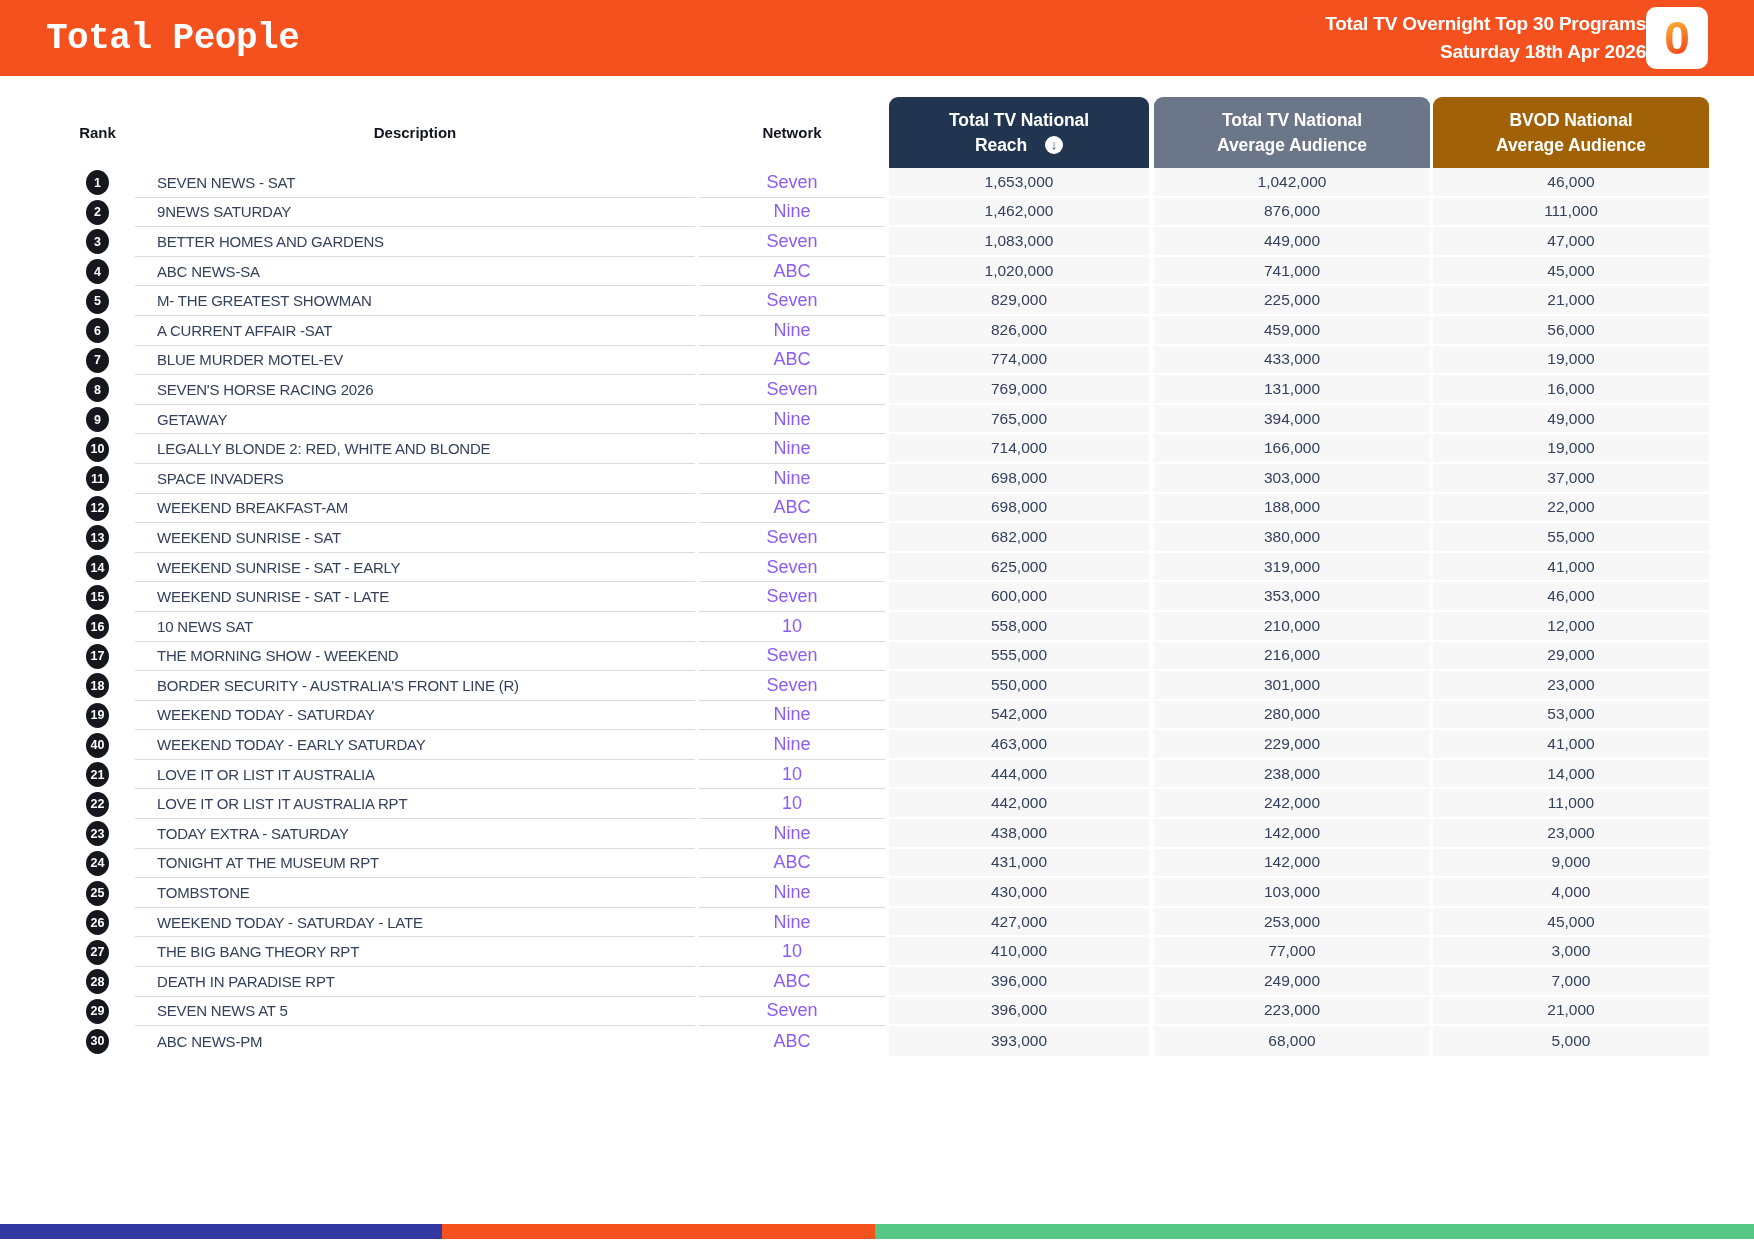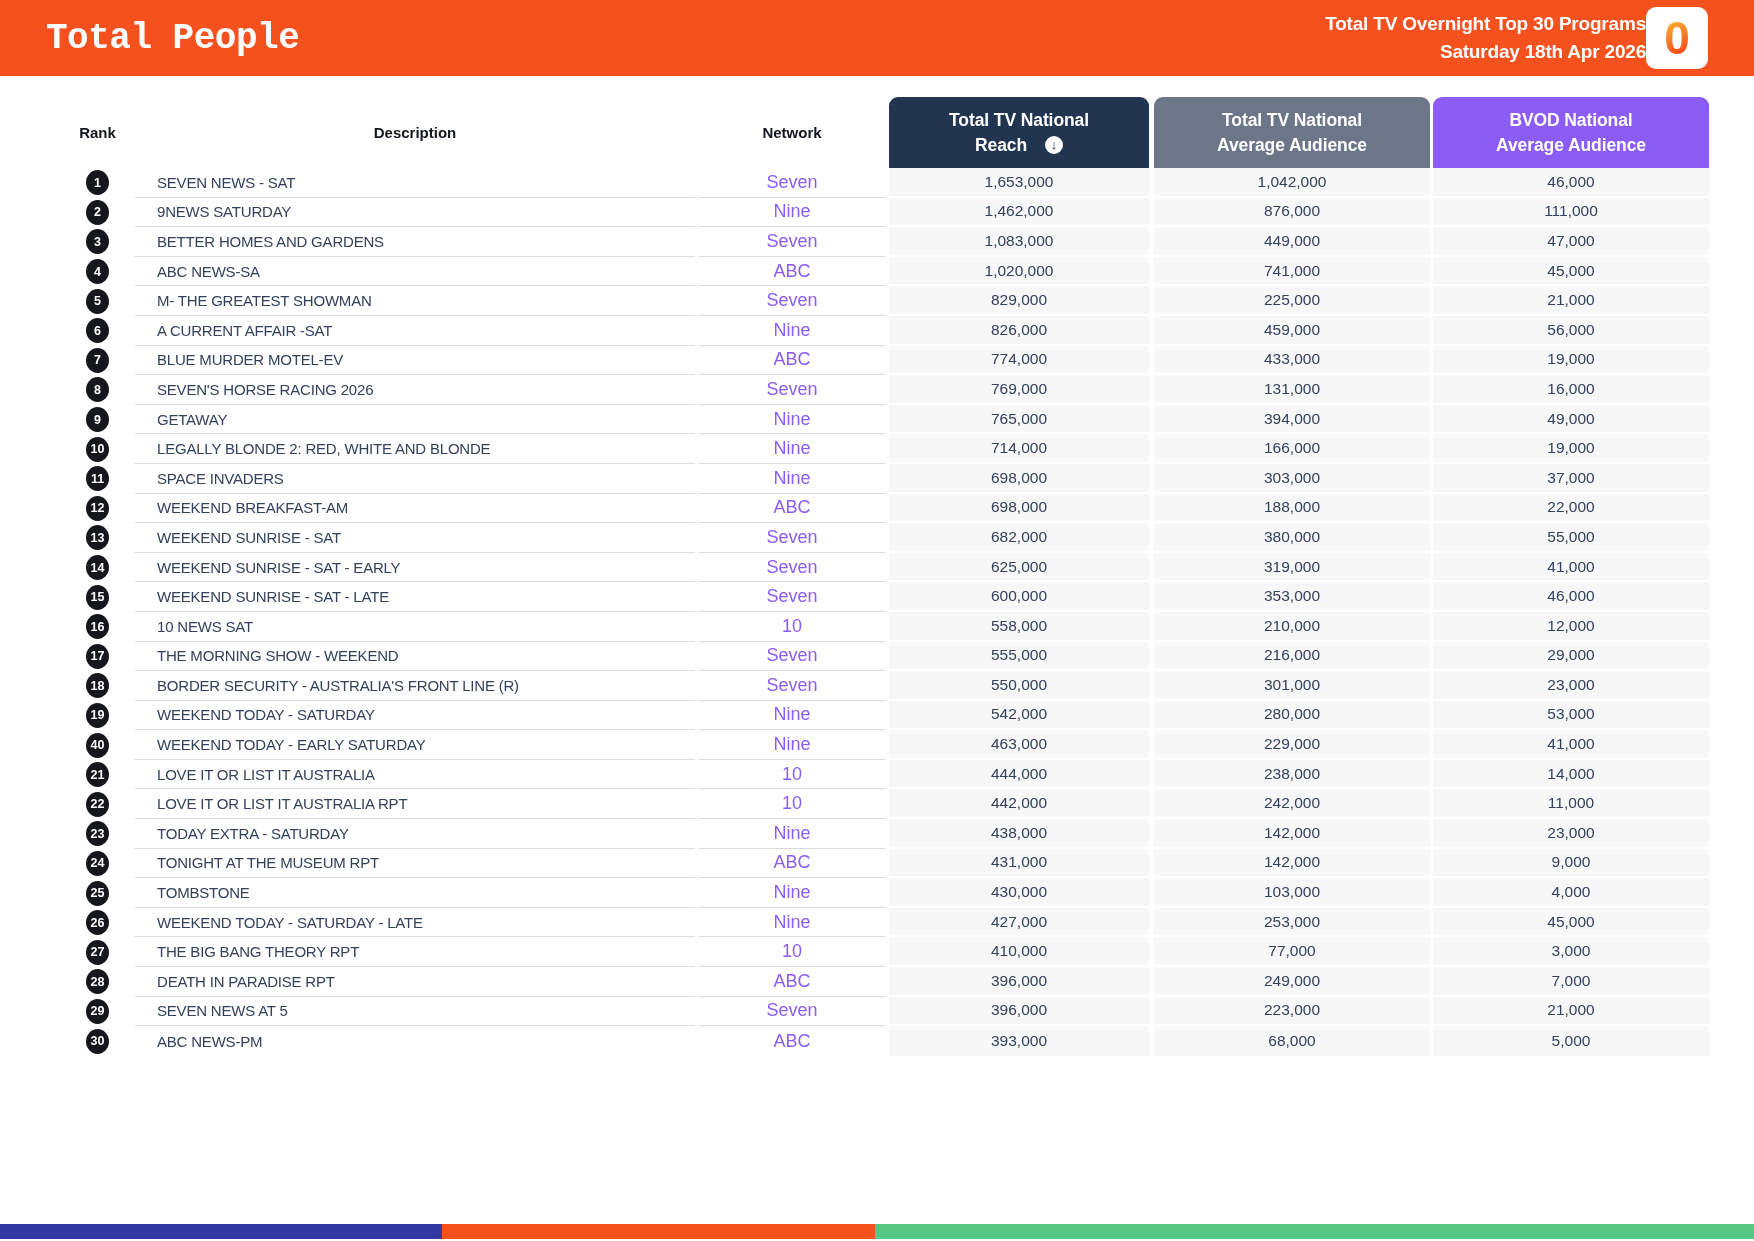--- a/index.html
+++ b/index.html
@@ -134,21 +134,21 @@
         <span>Reach</span>
         <span class="sort-circle">↓</span>
       </div>
     </div>
     <div></div>
     <div class="th-box" id="th-avg" style="background: rgb(108, 118, 137);">
       <div>Total TV National</div>
       <div>Average Audience</div>
     </div>
     <div></div>
-    <div class="th-box" id="th-bvod" style="background: #8b5cf6;">
+    <div class="th-box" id="th-bvod" style="background: #a16207;">
       <div>BVOD National</div>
       <div>Average Audience</div>
     </div>
   </div>
 
   <div id="table-body">
   <div class="grid-row row">
     <div class="cell-rank">
       <span class="rank-badge">1</span>
     </div>

